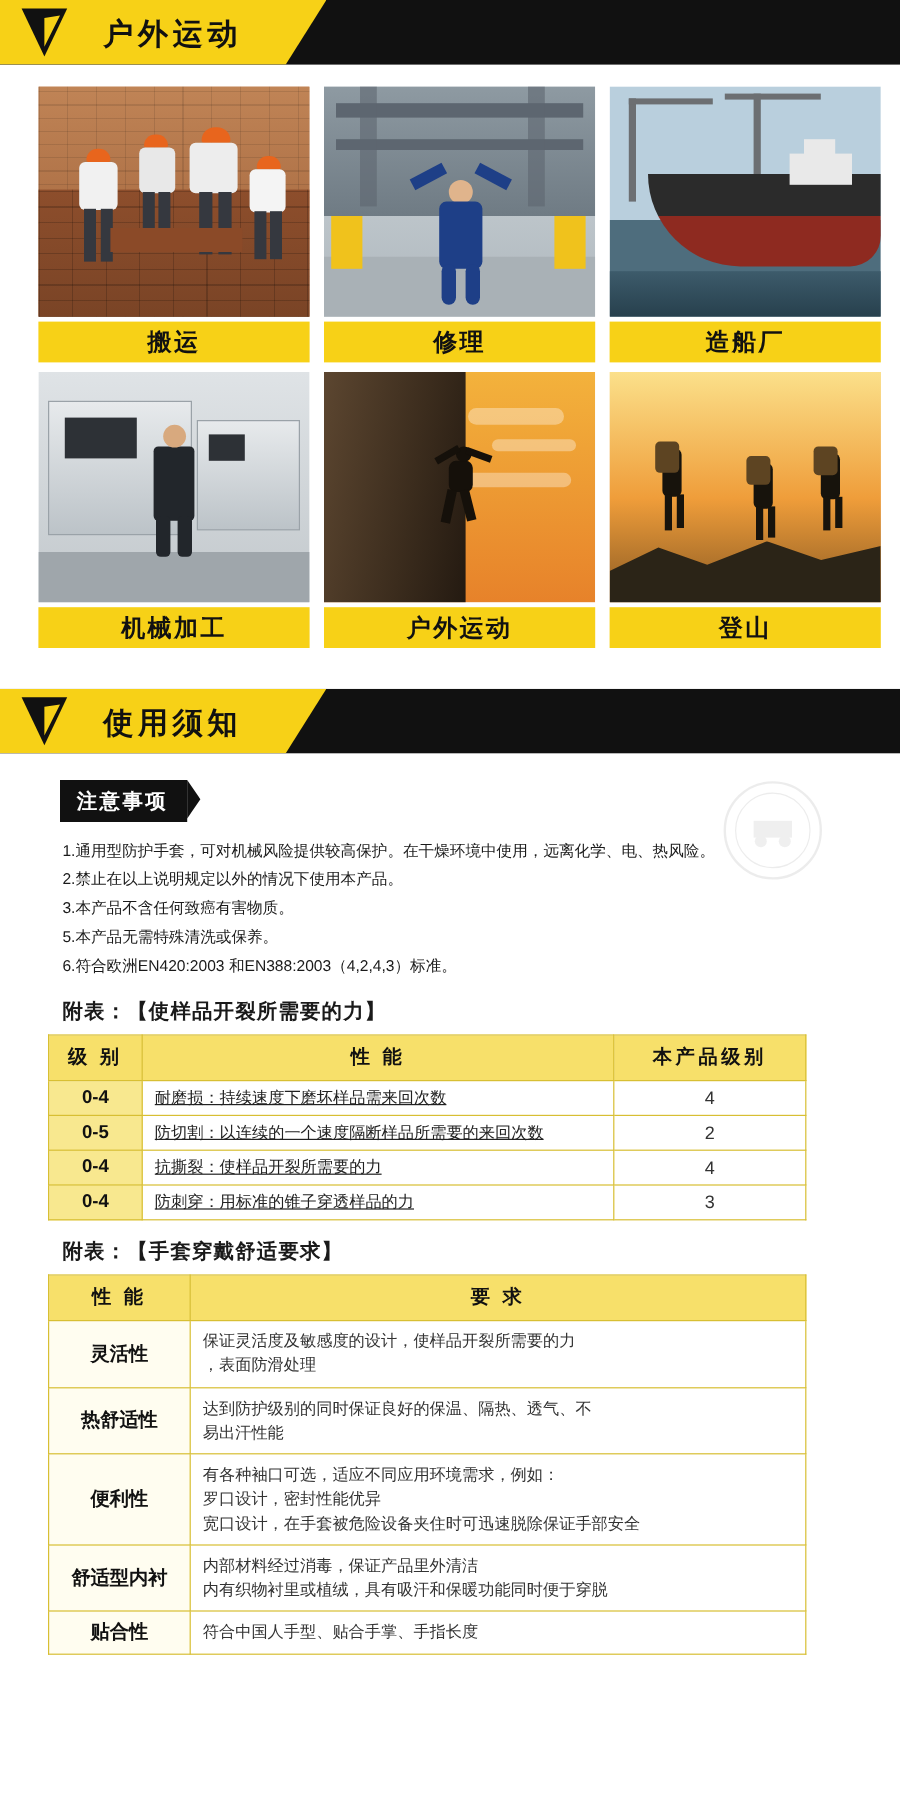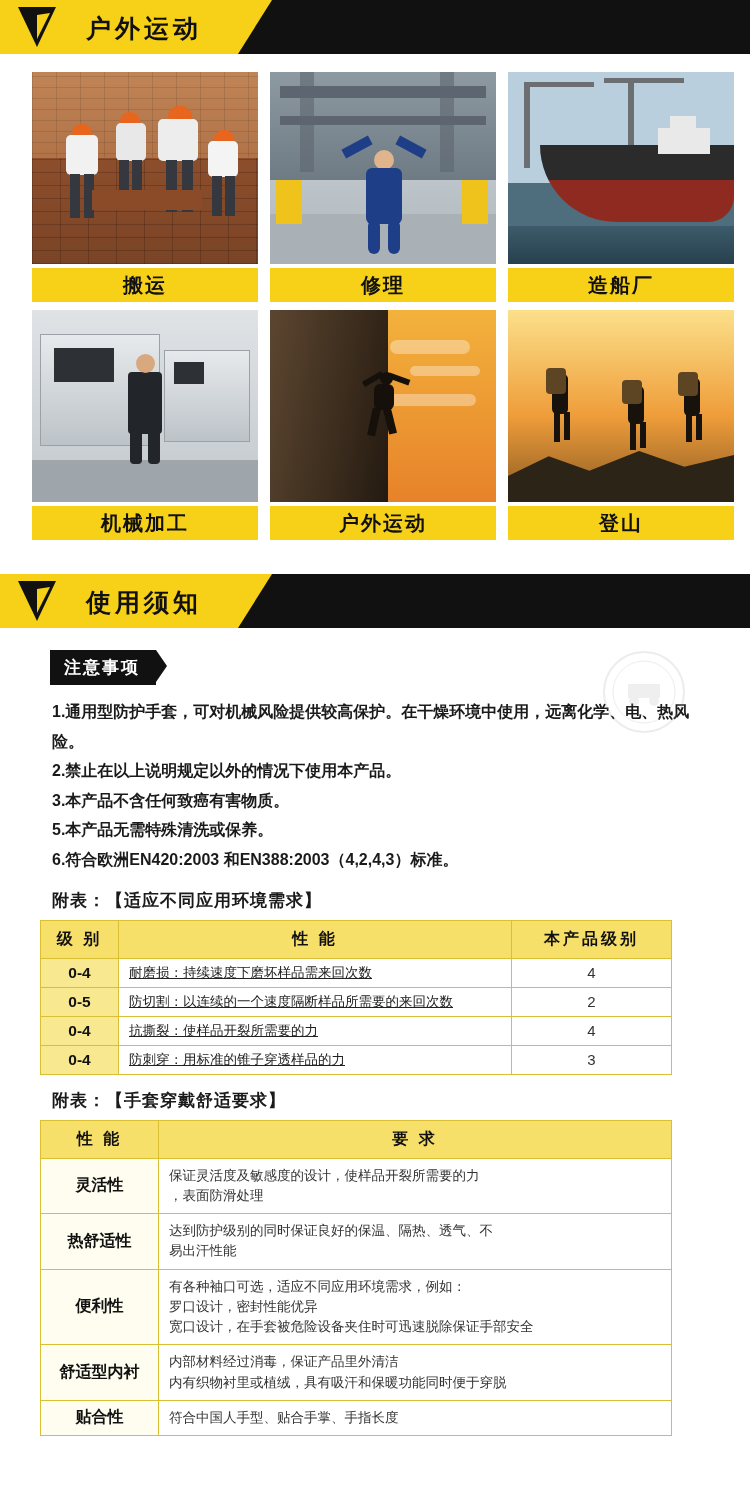--- a/index.html
+++ b/index.html
@@ -153,24 +153,24 @@
     content: "";
     position: absolute;
     right: -11px; top: 0;
     border-left: 11px solid #111;
     border-top: 16px solid transparent;
     border-bottom: 16px solid transparent;
   }
   .notice-list { margin-left: 12px; }
   .notice-list li {
     list-style: none;
-    font-size: 16px;
+    font-size: 13px;
     line-height: 1.85;
     color: #1a1a1a;
-    font-weight: 700;
+    font-weight: 400;
   }
   .watermark {
     position: absolute;
     right: 46px; top: 18px;
     width: 120px; height: 92px;
     opacity: .18;
   }
 
   
   .table-title {
@@ -403,21 +403,21 @@
 
     <ul class="notice-list">
       <li>1.通用型防护手套，可对机械风险提供较高保护。在干燥环境中使用，远离化学、电、热风险。</li>
       <li>2.禁止在以上说明规定以外的情况下使用本产品。</li>
       <li>3.本产品不含任何致癌有害物质。</li>
       <li>5.本产品无需特殊清洗或保养。</li>
       <li>6.符合欧洲EN420:2003 和EN388:2003（4,2,4,3）标准。</li>
     </ul>
 
     
-    <div class="table-title">附表：【适应不同应用环境需求】</div>
+    <div class="table-title">附表：【使样品开裂所需要的力】</div>
     <table class="t1">
       <thead>
         <tr>
           <th>级  别</th>
           <th>性    能</th>
           <th>本产品级别</th>
         </tr>
       </thead>
       <tbody>
         <tr>

